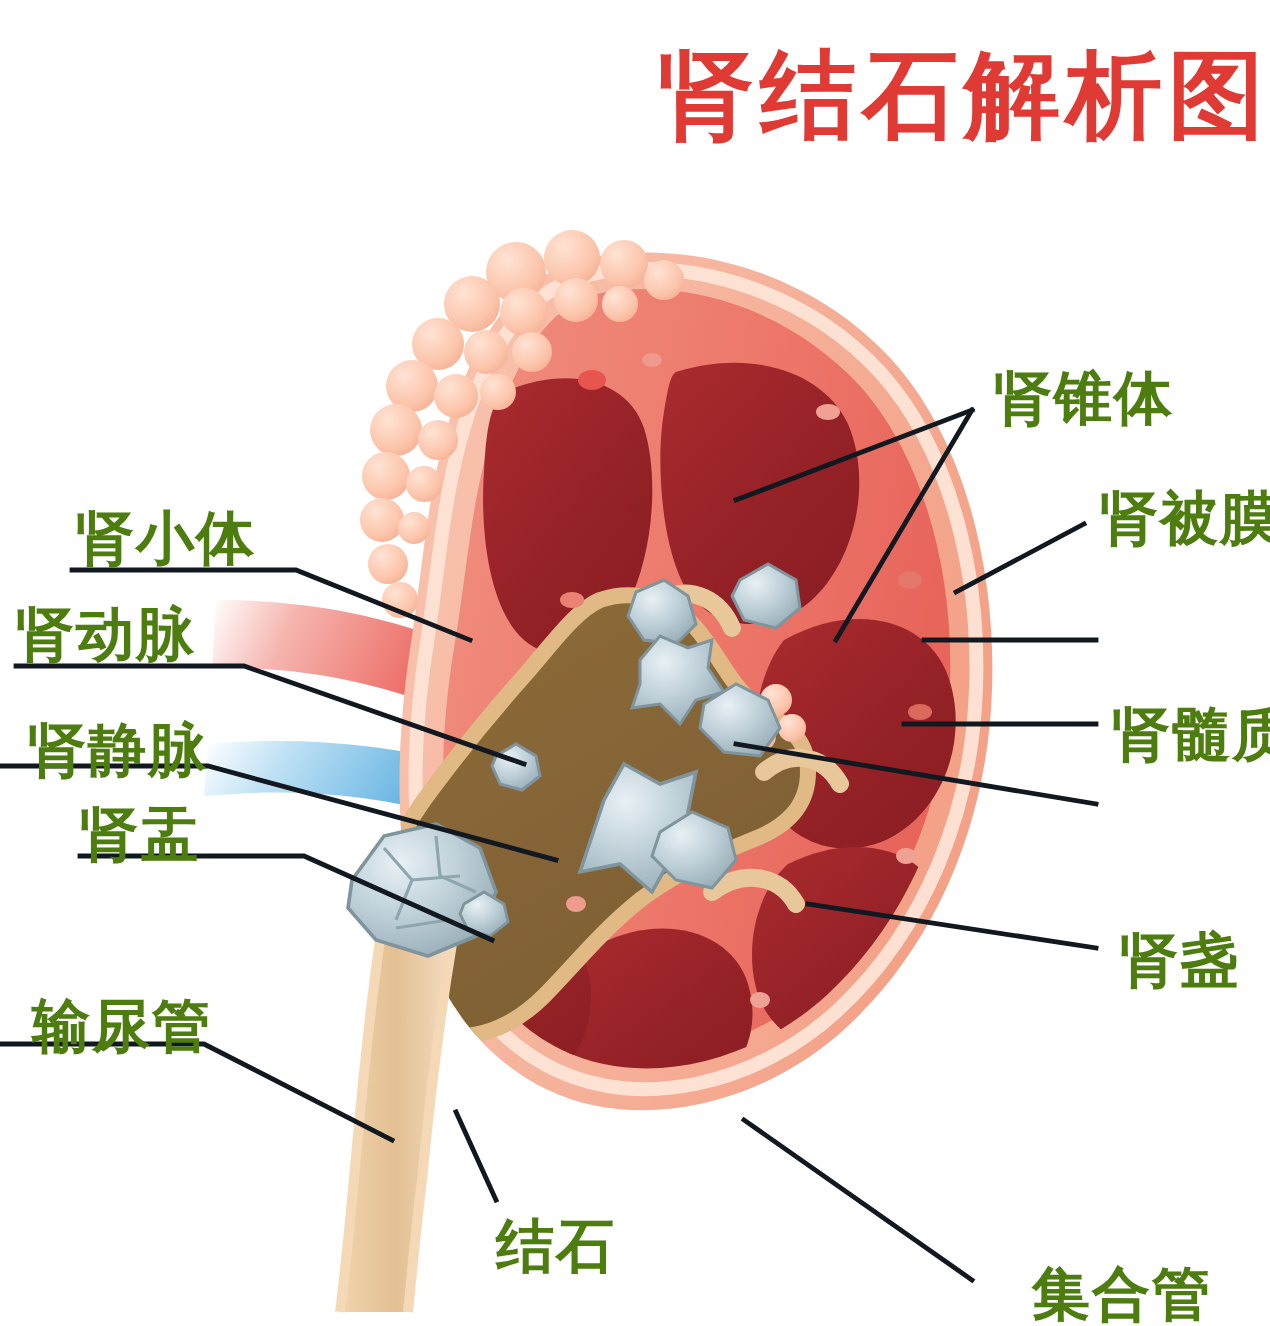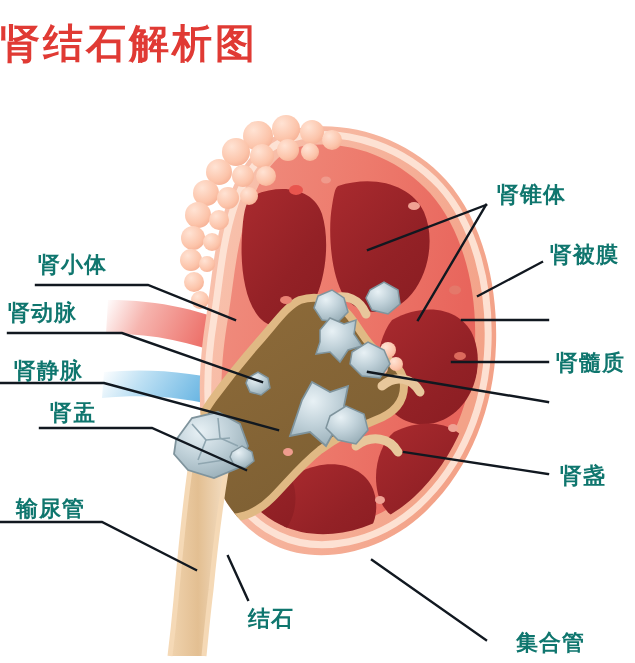--- a/index.html
+++ b/index.html
@@ -8,32 +8,32 @@
     background:#ffffff;
     font-family:"Liberation Sans","DejaVu Sans",sans-serif;
     overflow:hidden;
     position:relative;
   }
   #stage{position:absolute;left:0;top:0;width:635px;height:663px;}
   #stage svg{position:absolute;left:0;top:0;}
   .title{
     position:absolute;
     left:0;right:0;top:16px;
-    text-align:left;
-    font-size:40px;
+    text-align:right;
+    font-size:48px;
     font-weight:bold;
     color:#e03a34;
     letter-spacing:3px;
     font-family:"DejaVu Serif","Liberation Serif",serif;
   }
   .lbl{
     position:absolute;
-    font-size:22px;
+    font-size:29px;
     font-weight:bold;
-    color:#0f766e;
+    color:#4d7c0f;
     white-space:nowrap;
     letter-spacing:1px;
     font-family:"DejaVu Sans","Liberation Sans",sans-serif;
   }
 </style>
 </head>
 <body>
 
 <div id="stage">
 
@@ -339,21 +339,21 @@
 
       <path d="M486 640 L372 560"></path>
     </g>
   </svg>
 
   <div class="title">肾结石解析图</div>
 
   <div class="lbl" style="left:38px;top:250px;">肾小体</div>
   <div class="lbl" style="left:8px;top:298px;">肾动脉</div>
   <div class="lbl" style="left:14px;top:356px;">肾静脉</div>
-  <div class="lbl" style="left:50px;top:398px;">肾盂</div>
+  <div class="lbl" style="left:40px;top:398px;">肾盂</div>
   <div class="lbl" style="left:16px;top:494px;">输尿管</div>
 
   <div class="lbl" style="left:497px;top:180px;">肾锥体</div>
   <div class="lbl" style="left:550px;top:240px;">肾被膜</div>
   <div class="lbl" style="left:556px;top:348px;">肾髓质</div>
   <div class="lbl" style="left:560px;top:461px;">肾盏</div>
 
   <div class="lbl" style="left:248px;top:604px;">结石</div>
   <div class="lbl" style="left:516px;top:628px;">集合管</div>
 

